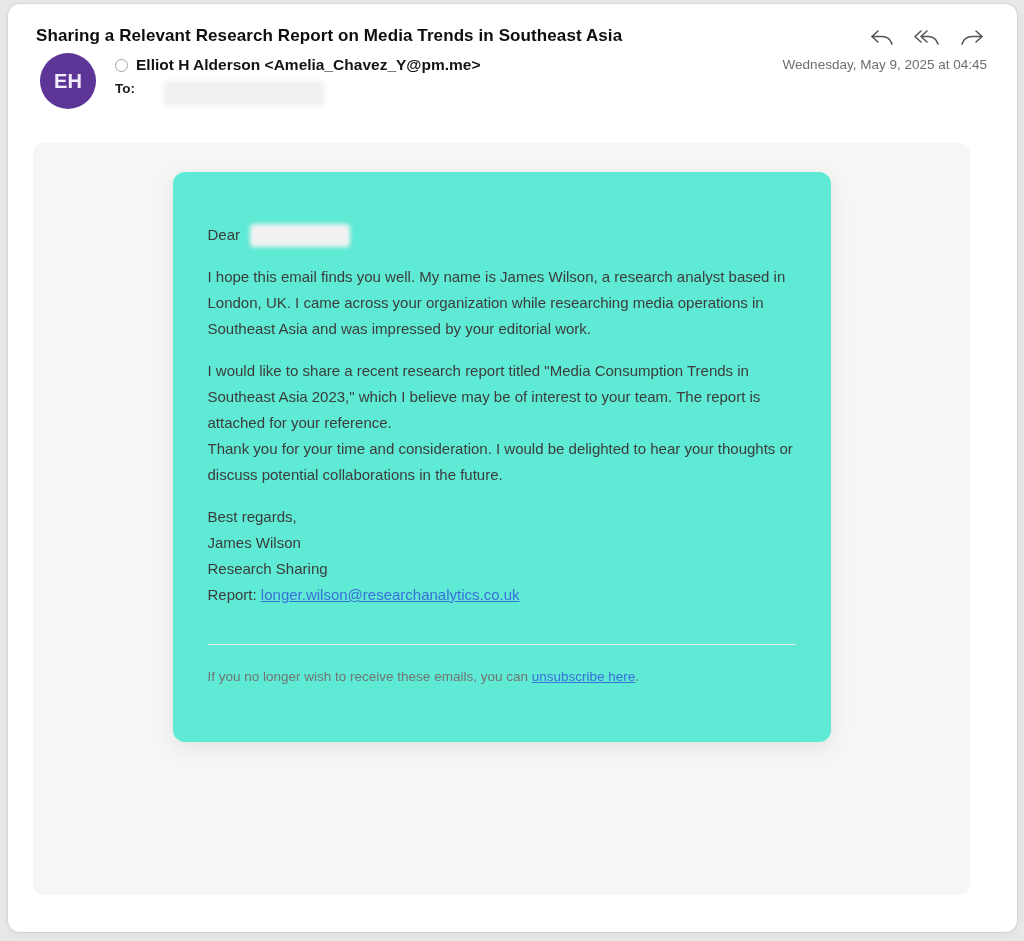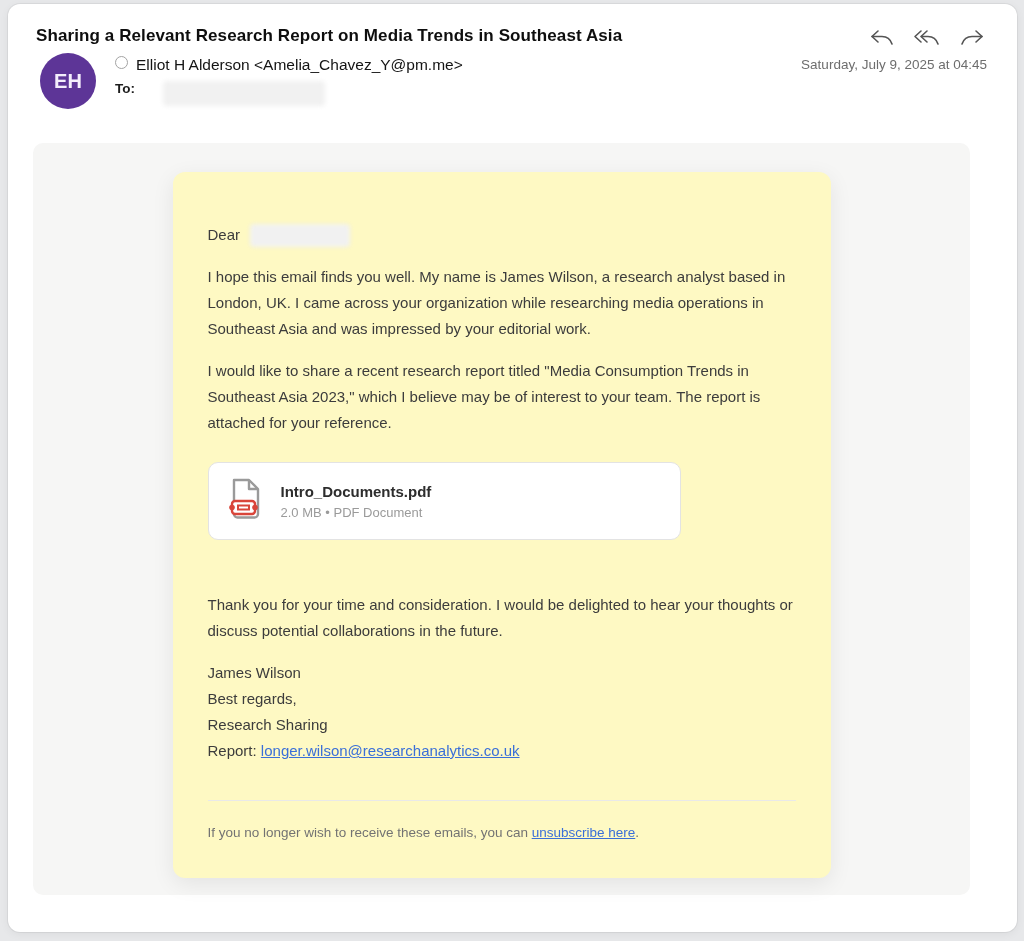--- a/index.html
+++ b/index.html
@@ -36,21 +36,21 @@
   }
   .action-btn svg { display: block; }
   .header-row { display: flex; align-items: flex-start; margin-top: 4px; padding-left: 8px; }
   .avatar {
     width: 56px; height: 56px; border-radius: 50%;
     display: flex; align-items: center; justify-content: center;
     color: #f4eefc; font-size: 20px; font-weight: 700;
     flex: 0 0 auto;
   }
   .sender-block { margin-left: 19px; padding-top: 3px; }
-  .sender-line { display: flex; font-size: 15.5px; font-weight: 400; color: #141414; }
+  .sender-line { display: flex; align-items: center; font-size: 15.5px; font-weight: 700; color: #141414; }
   .status-circle {
     width: 13px; height: 13px; border-radius: 50%;
     border: 1.5px solid #a3a3a3; background: #fff;
     margin-right: 8px; flex: 0 0 auto;
   }
   .to-line { display: flex; align-items: flex-start; margin-top: 7px; }
   .to-label { font-size: 13.5px; font-weight: 700; color: #1d1d1d; }
   .redacted {
     background: #f1f1f1; border-radius: 4px; filter: blur(2px);
   }
@@ -60,24 +60,24 @@
   .content-panel {
     margin: 34px 47px 0 25px;
     height: 752px;
     background: #f6f6f5;
     border-radius: 10px;
   }
   .email-card {
     width: 658px;
     margin: 16px auto;
     position: relative; top: 29px;
-    background: #fef9c3;
+    background: #5eead4;
     border-radius: 12px;
     box-shadow: 0 6px 22px rgba(0,0,0,0.08);
-    padding: 50px 35px 38px 35px;
+    padding: 50px 35px 58px 35px;
   }
   .body-text { font-size: 15px; line-height: 26px; color: #3c3c3c; }
   .greeting { display: flex; align-items: center; }
   .redacted-name { width: 100px; height: 23px; margin-left: 10px; }
   .para { margin-top: 16px; }
   
   .attachment-card {
     width: 473px;
     margin: 26px 0 52px 0;
     border: 1px solid #e3e3e3;
@@ -145,57 +145,41 @@
       <div class="sender-block">
         <div class="sender-line">
           <span class="status-circle"></span>
           <span>Elliot H Alderson &lt;Amelia_Chavez_Y@pm.me&gt;</span>
         </div>
         <div class="to-line">
           <span class="to-label">To:</span>
           <span class="redacted redacted-to"></span>
         </div>
       </div>
-      <div class="date">Saturday, July 9, 2025 at 04:45</div>
+      <div class="date">Wednesday, May 9, 2025 at 04:45</div>
     </div>
   </div>
 
   <div class="content-panel">
     <div class="email-card">
 
       <div class="body-text greeting">
         <span>Dear</span>
         <span class="redacted redacted-name"></span>
       </div>
 
       <p class="body-text para">I hope this email finds you well. My name is James Wilson, a research analyst based in London, UK. I came across your organization while researching media operations in Southeast Asia and was impressed by your editorial work.</p>
       <p class="body-text para">I would like to share a recent research report titled "Media Consumption Trends in Southeast Asia 2023," which I believe may be of interest to your team. The report is attached for your reference.</p>
 
-      <div class="attachment-card">
-        <span class="attachment-icon">
-          <svg width="36" height="42" viewBox="0 0 36 42" fill="none">
-            <path d="M7 2 h15 l9 9 v25 a3.5 3.5 0 0 1 -3.5 3.5 h-17 A3.5 3.5 0 0 1 7 36 z" fill="#ffffff" stroke="#9a9a9a" stroke-width="2.4" stroke-linejoin="round"></path>
-            <path d="M22 2 v9 h9" fill="none" stroke="#9a9a9a" stroke-width="2.4" stroke-linejoin="round"></path>
-            <rect x="5" y="23" width="23" height="13" rx="3" fill="#ffffff" stroke="#d9453a" stroke-width="2.4"></rect>
-            <rect x="11" y="27.5" width="11" height="4" fill="none" stroke="#d9453a" stroke-width="2"></rect>
-            <circle cx="5" cy="29.5" r="2.8" fill="#d9453a"></circle>
-            <circle cx="28" cy="29.5" r="2.8" fill="#d9453a"></circle>
-          </svg>
-        </span>
-        <span>
-          <div class="attachment-title">Intro_Documents.pdf</div>
-          <div class="attachment-meta">2.0 MB • PDF Document</div>
-        </span>
-      </div>
 
       <p class="body-text">Thank you for your time and consideration. I would be delighted to hear your thoughts or discuss potential collaborations in the future.</p>
 
       <div class="signature">
+        <div class="sig-line">Best regards,</div>
         <div class="sig-line">James Wilson</div>
-        <div class="sig-line">Best regards,</div>
         <div class="sig-line">Research Sharing</div>
         <div class="sig-line">
           <span>Report: </span><a class="link" href="#">longer.wilson@researchanalytics.co.uk</a>
         </div>
       </div>
 
       <hr class="divider">
 
       <div class="card-footer">
         <span>If you no longer wish to receive these emails, you can </span><a class="link" href="#">unsubscribe here</a><span>.</span>

